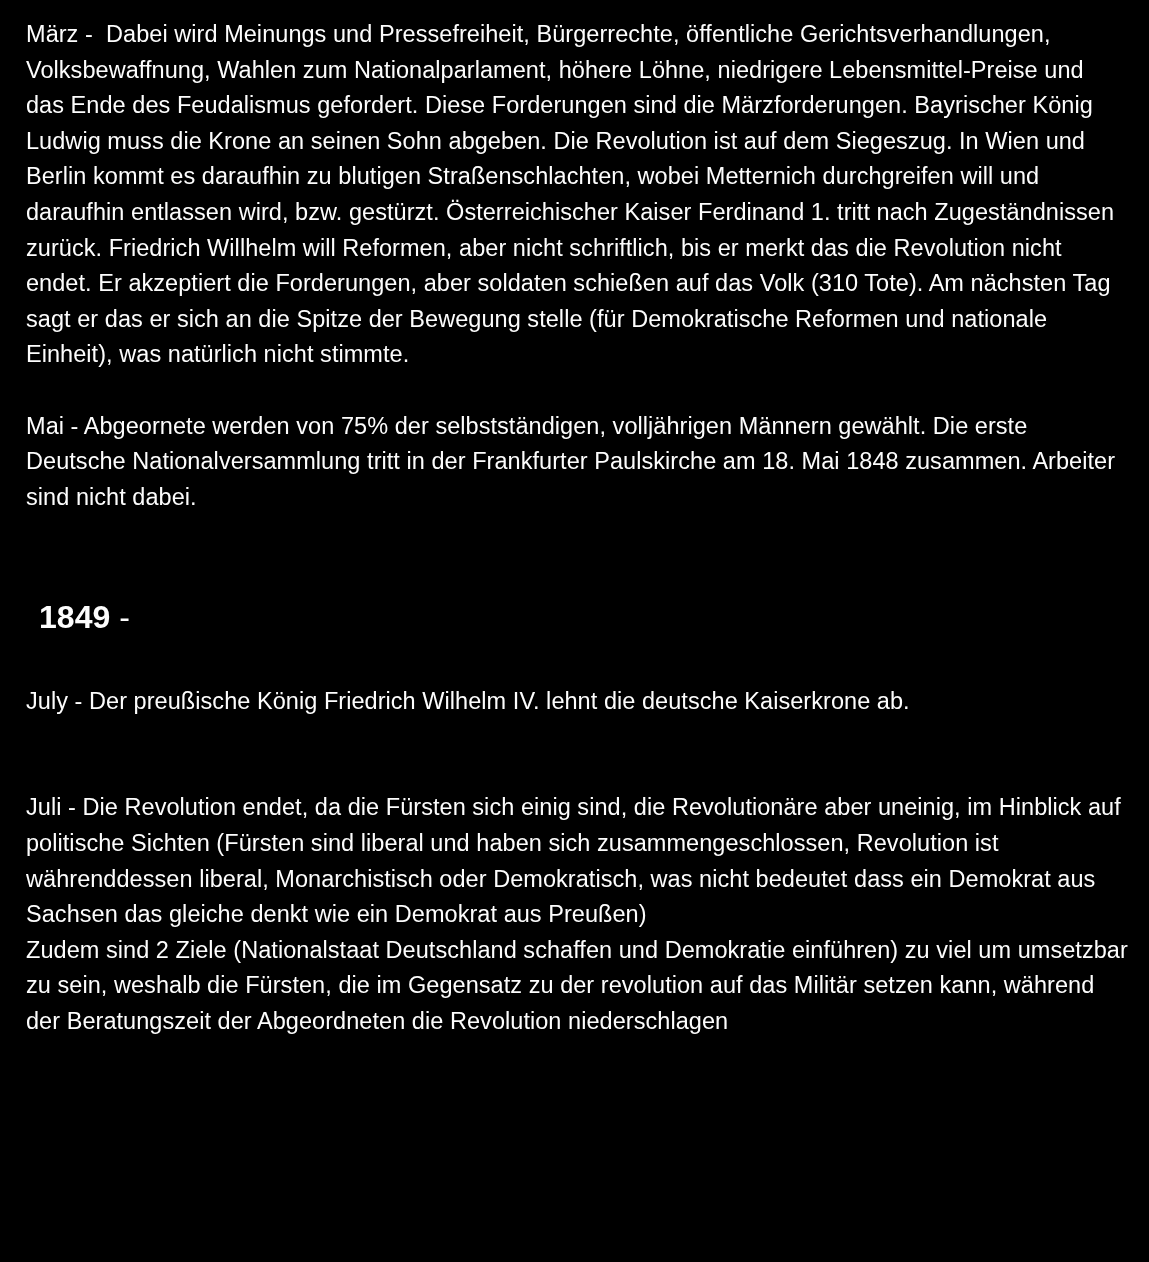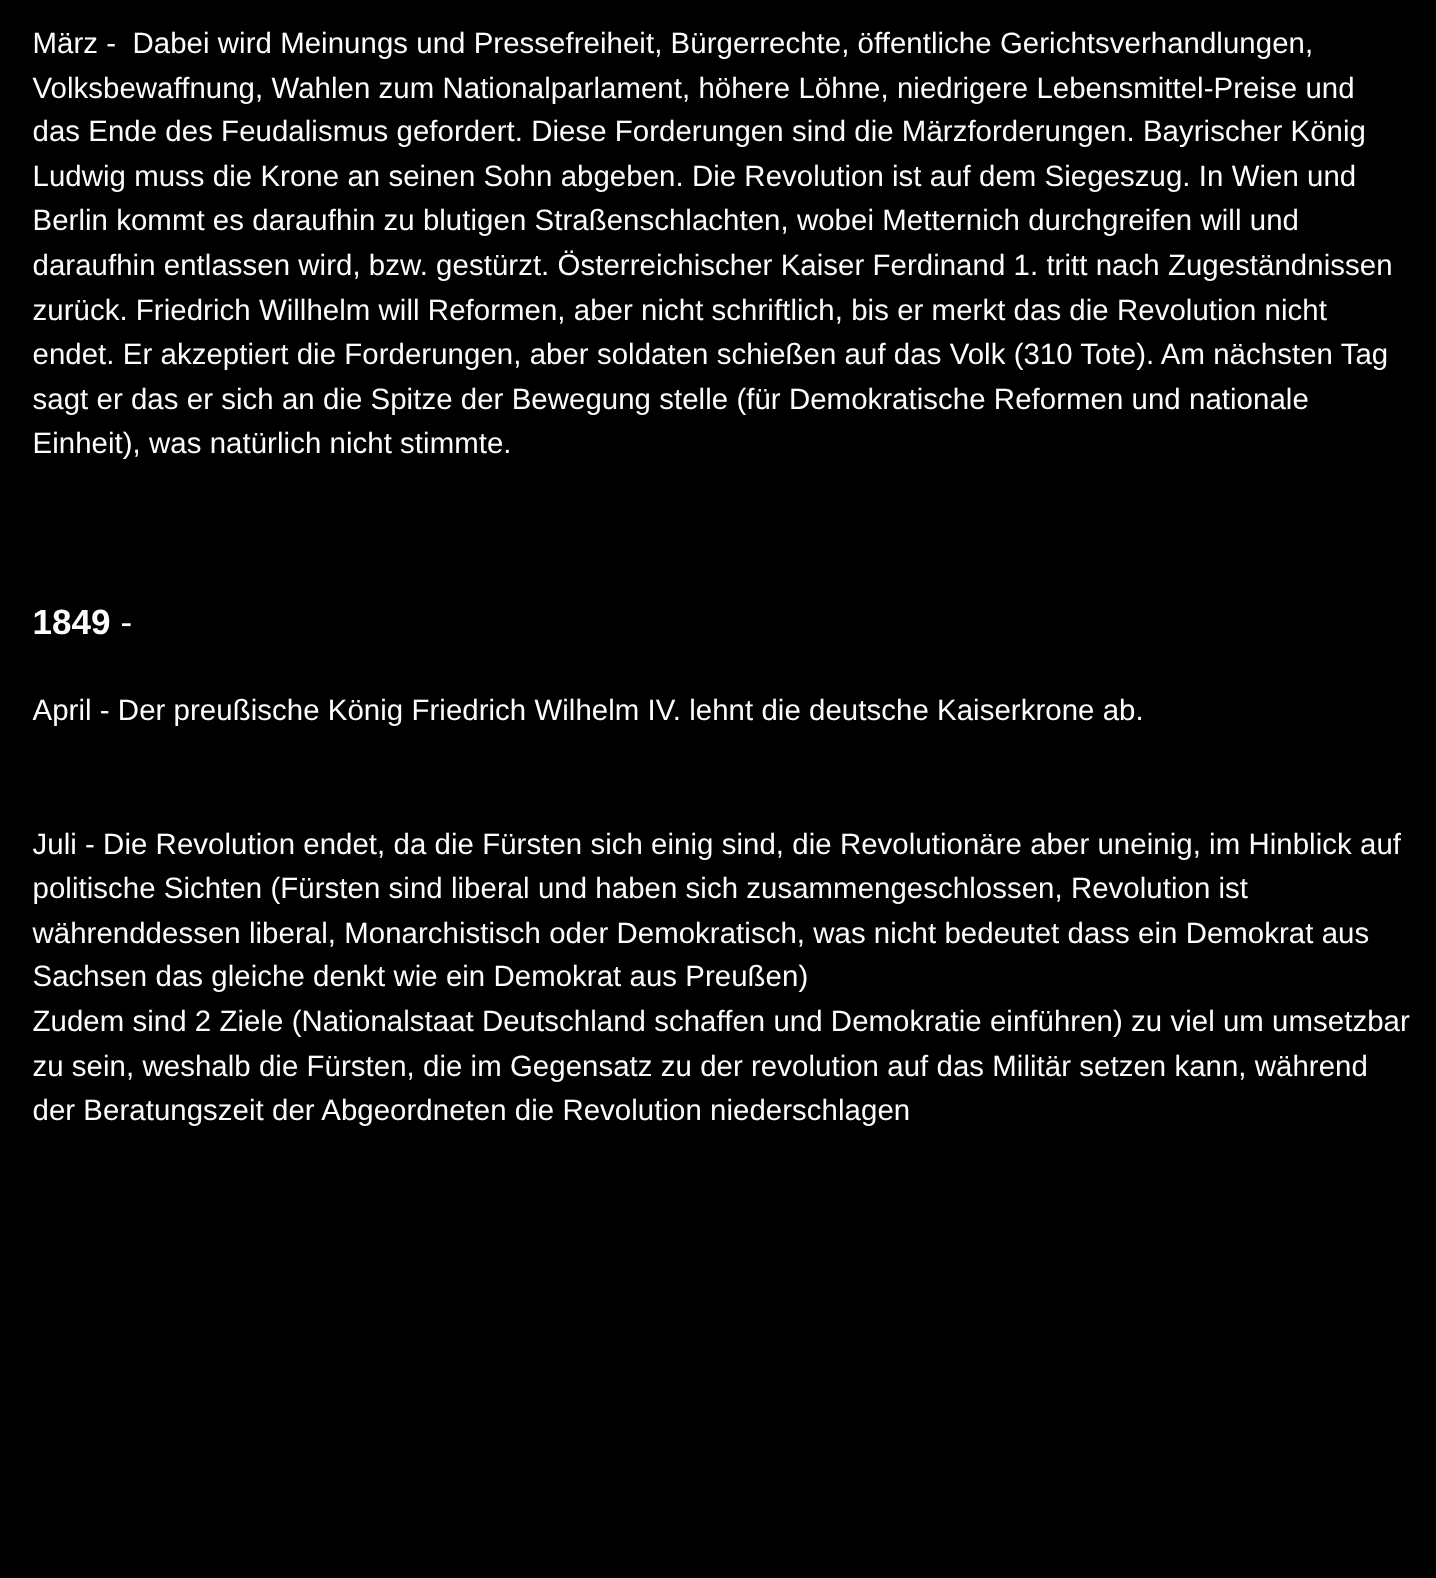--- a/index.html
+++ b/index.html
@@ -37,51 +37,52 @@
     margin: 0;
     white-space: pre-wrap;
   }
 
   
   .gap-1 { height: 35.6px; }
   
   .gap-2 { height: 71.2px; }
 
   .year-heading {
-    margin: 0;
-    font-size: 28px;
+    margin: 13px;
+    font-size: 32px;
     line-height: 35.6px;
     font-weight: 400;
   }
   .year-heading .year-number {
     font-weight: 700;
   }
   .year-heading .year-dash {
     font-weight: 400;
   }
 </style>
 </head>
 <body style="background: rgb(0, 0, 0);">
 
 <div id="note-page" style="background: rgb(0, 0, 0);">
   <div class="note-body" style="color: rgb(253, 253, 253);">
 
     <p class="para">März -  Dabei wird Meinungs und Pressefreiheit, Bürgerrechte, öffentliche Gerichtsverhandlungen, Volksbewaffnung, Wahlen zum Nationalparlament, höhere Löhne, niedrigere Lebensmittel-Preise und das Ende des Feudalismus gefordert. Diese Forderungen sind die Märzforderungen. Bayrischer König Ludwig muss die Krone an seinen Sohn abgeben. Die Revolution ist auf dem Siegeszug. In Wien und Berlin kommt es daraufhin zu blutigen Straßenschlachten, wobei Metternich durchgreifen will und daraufhin entlassen wird, bzw. gestürzt. Österreichischer Kaiser Ferdinand 1. tritt nach Zugeständnissen zurück. Friedrich Willhelm will Reformen, aber nicht schriftlich, bis er merkt das die Revolution nicht endet. Er akzeptiert die Forderungen, aber soldaten schießen auf das Volk (310 Tote). Am nächsten Tag sagt er das er sich an die Spitze der Bewegung stelle (für Demokratische Reformen und nationale Einheit), was natürlich nicht stimmte.</p>
 
     <div class="gap-1"></div>
 
+    <p class="para">Mai - Abgeornete werden von 75% der selbstständigen, volljährigen Männern gewählt. Die erste Deutsche Nationalversammlung tritt in der Frankfurter Paulskirche am 18. Mai 1848 zusammen. Arbeiter sind nicht dabei.</p>
 
     <div class="gap-2"></div>
 
     <p class="year-heading"><span class="year-number">1849</span><span class="year-dash"> -</span></p>
 
 
     <div class="gap-1"></div>
 
-    <p class="para">April - Der preußische König Friedrich Wilhelm IV. lehnt die deutsche Kaiserkrone ab.</p>
+    <p class="para">July - Der preußische König Friedrich Wilhelm IV. lehnt die deutsche Kaiserkrone ab.</p>
 
     <div class="gap-1"></div>
 
 
     <div class="gap-1"></div>
 
     <p class="para">Juli - Die Revolution endet, da die Fürsten sich einig sind, die Revolutionäre aber uneinig, im Hinblick auf politische Sichten (Fürsten sind liberal und haben sich zusammengeschlossen, Revolution ist währenddessen liberal, Monarchistisch oder Demokratisch, was nicht bedeutet dass ein Demokrat aus Sachsen das gleiche denkt wie ein Demokrat aus Preußen)
 Zudem sind 2 Ziele (Nationalstaat Deutschland schaffen und Demokratie einführen) zu viel um umsetzbar zu sein, weshalb die Fürsten, die im Gegensatz zu der revolution auf das Militär setzen kann, während der Beratungszeit der Abgeordneten die Revolution niederschlagen</p>
 
   </div>

